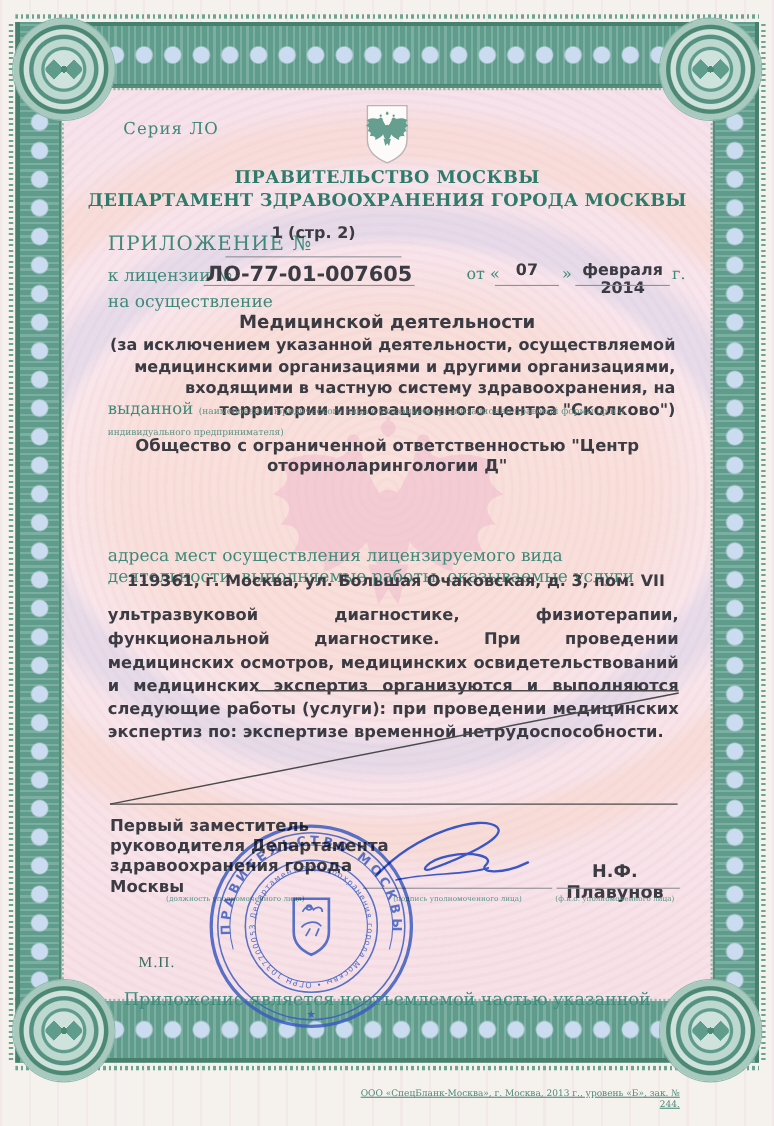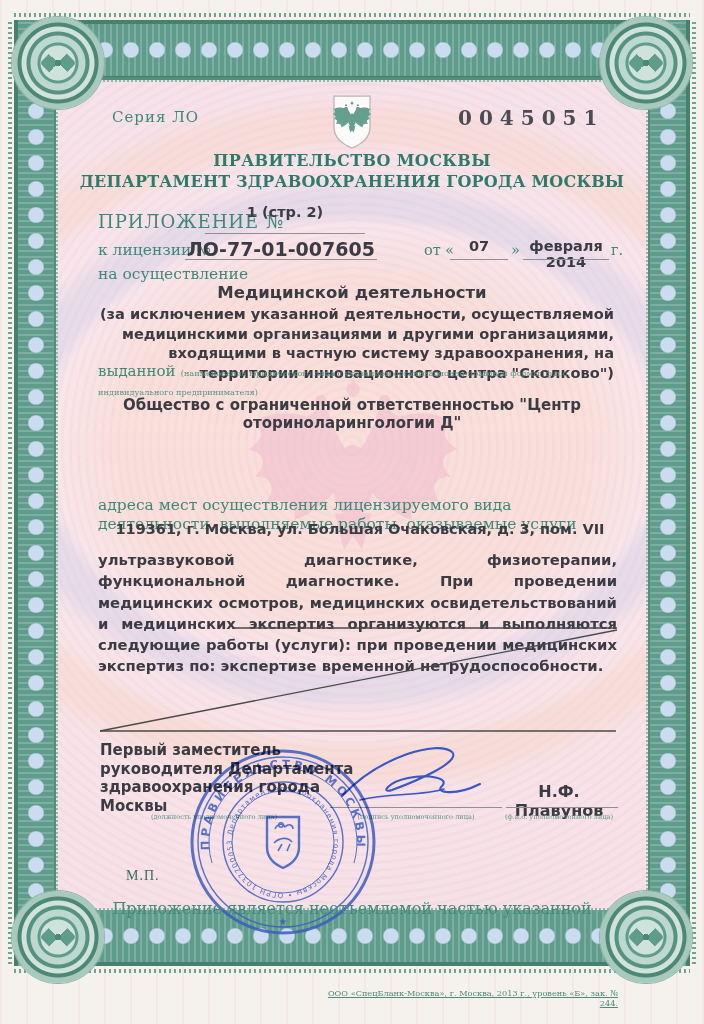--- a/index.html
+++ b/index.html
@@ -119,21 +119,20 @@
 
     <div class="abs teal" style="left:112px; top:108px; font-size:15px; letter-spacing:1px;">Серия ЛО</div>
 
     <svg class="abs" style="left:327px; top:93px; width:50px; height:58px; color:#669e8f;" viewBox="0 0 100 112" aria-hidden="true">
       <path d="M14 4 h72 v62 c0 22 -16 34 -36 42 c-20 -8 -36 -20 -36 -42 Z" fill="#fdfbfa" stroke="#b9b3b6" stroke-width="2.5"></path>
       <g transform="translate(8,12) scale(0.84)">
         <use href="#dbl-eagle"></use>
       </g>
     </svg>
 
-    <div class="abs" style="left:458px; top:106px; font-size:20px; font-weight:bold; letter-spacing:7px; color:#4c4c55; font-family:'DejaVu Serif', serif;">0045051</div>
 
     <div class="abs center" style="left:0; right:0; top:151px; font-size:16px; font-weight:bold; color:#2e7b6b; letter-spacing:.4px;">ПРАВИТЕЛЬСТВО МОСКВЫ</div>
     <div class="abs center" style="left:0; right:0; top:172px; font-size:16px; font-weight:bold; color:#2e7b6b; letter-spacing:.2px;">ДЕПАРТАМЕНТ ЗДРАВООХРАНЕНИЯ ГОРОДА МОСКВЫ</div>
 
     <div class="abs teal" style="left:98px; top:211px; font-size:18px; letter-spacing:1px;">ПРИЛОЖЕНИЕ  №</div>
     <div class="abs fill center" style="left:205px; top:204px; width:160px; font-size:14.5px;">1 (стр. 2)</div>
     <div class="fieldline" style="left:205px; top:233px; width:160px;"></div>
 
     <div class="abs teal" style="left:98px; top:241px; font-size:15.5px;">к лицензии №</div>
     <div class="abs fill center" style="left:185px; top:238px; width:192px; font-size:19px;">ЛО-77-01-007605</div>

